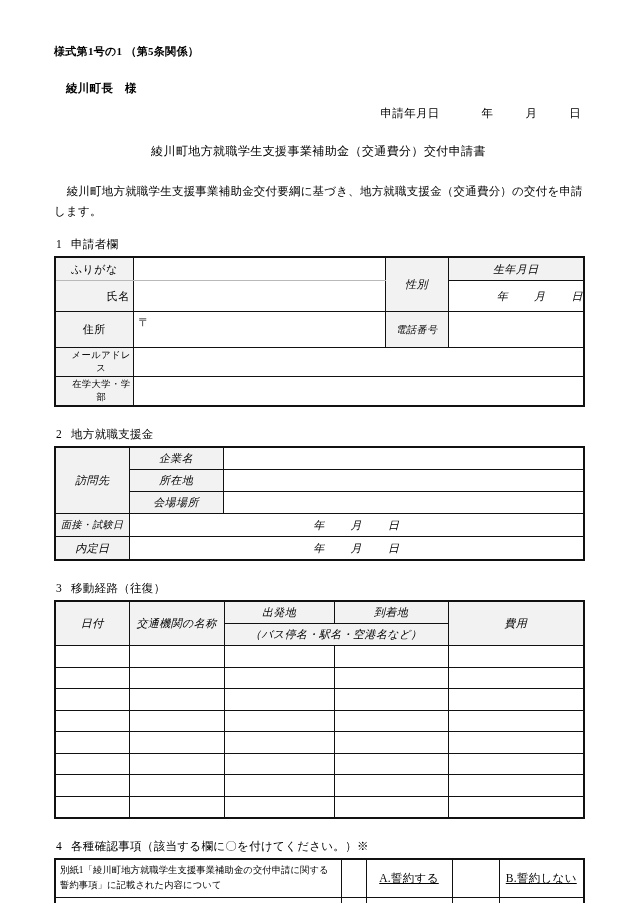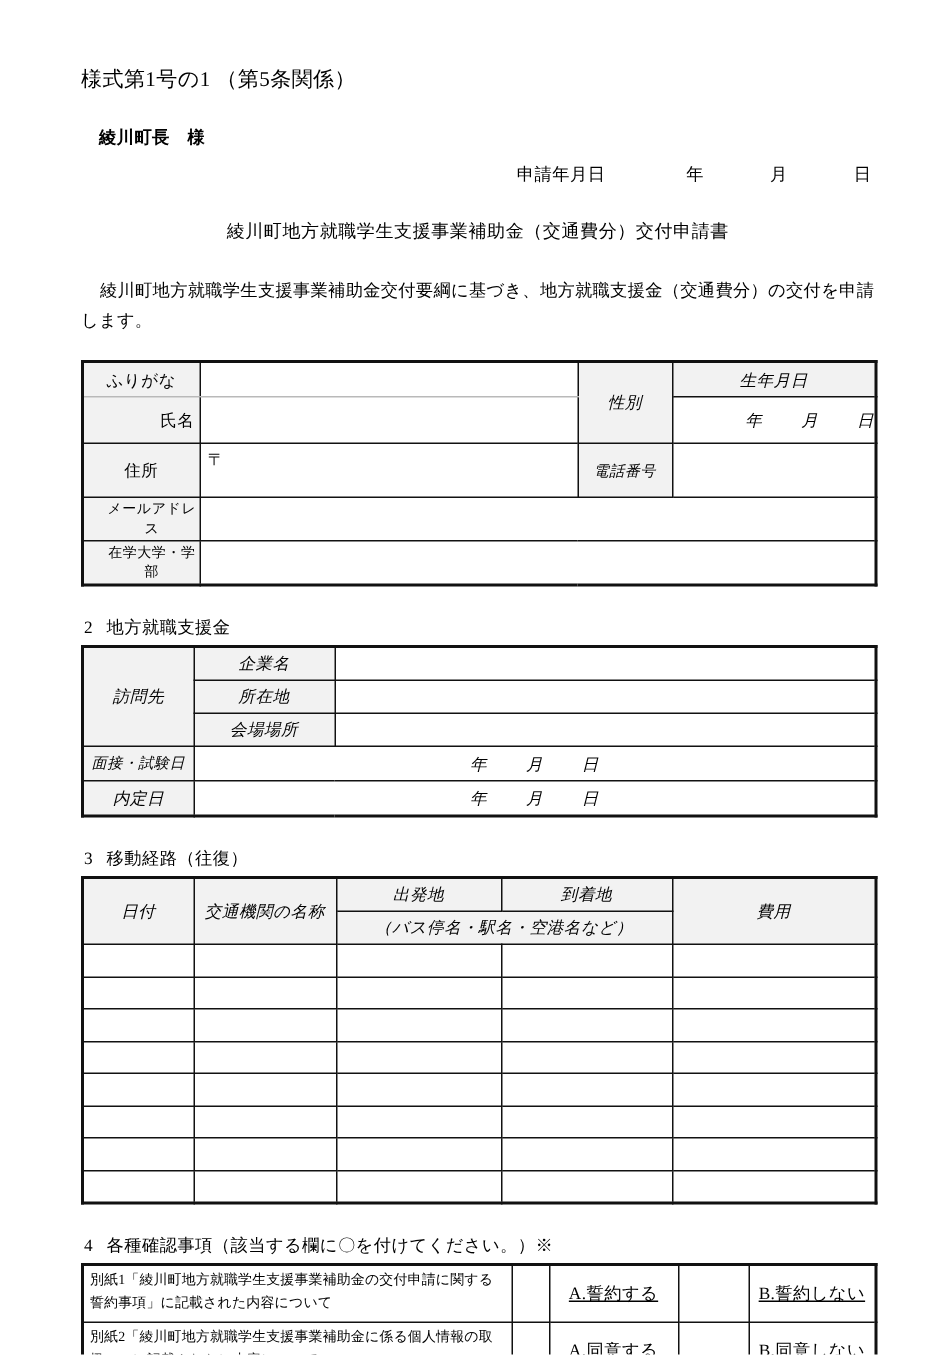--- a/index.html
+++ b/index.html
@@ -24,37 +24,37 @@
   }
   .doc {
     position: absolute;
     left: 54px;
     top: 44px;
     width: 529px;
   }
 
   
   .form-no {
-    font-size: 14px;
+    font-size: 11px;
     letter-spacing: 0.3px;
     margin: 0 0 22px 0;
+    font-weight: bold;
   }
   .addressee {
     font-size: 11.5px;
     margin: 0 0 10px 12px;
     letter-spacing: 0.3px;
     font-weight: bold;
   }
   .appdate-row {
     display: flex;
     justify-content: flex-end;
     font-size: 11.5px;
     letter-spacing: 0.3px;
     margin: 0 0 22px 0;
-    gap: 12px;
   }
   .appdate-row .lbl { margin-right: 42px; }
   .appdate-row .y { margin-right: 32px; }
   .appdate-row .m { margin-right: 32px; }
   .appdate-row .d { margin-right: 2px; }
 
   .doc-title {
     text-align: center;
     font-size: 12px;
     letter-spacing: 0.4px;
@@ -161,20 +161,23 @@
     <span class="lbl">申請年月日</span>
     <span class="y">年</span>
     <span class="m">月</span>
     <span class="d">日</span>
   </div>
 
   <div class="doc-title">綾川町地方就職学生支援事業補助金（交通費分）交付申請書</div>
 
   <div class="lead">綾川町地方就職学生支援事業補助金交付要綱に基づき、地方就職支援金（交通費分）の交付を申請します。</div>
 
+  <div class="sec-head">
+    <span class="num">1</span><span>申請者欄</span>
+  </div>
 
   <table class="form outer" id="t1">
     <colgroup>
       <col style="width:78px">
       <col style="width:252px">
       <col style="width:63px">
       <col style="width:136px">
     </colgroup>
     <tbody>
       <tr class="r1">

